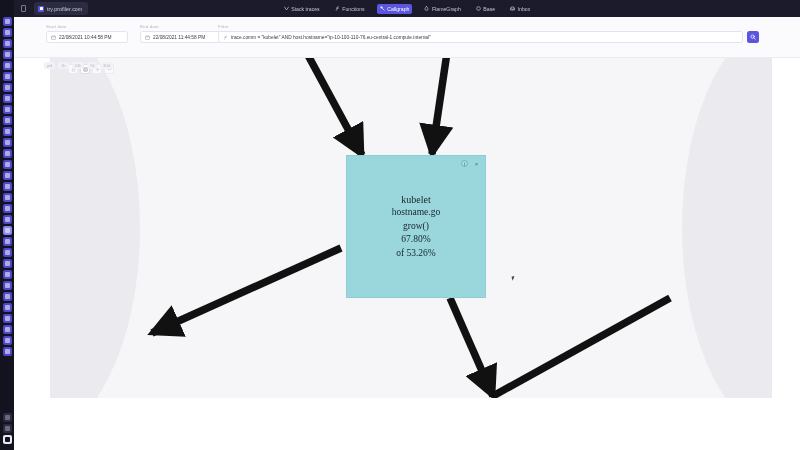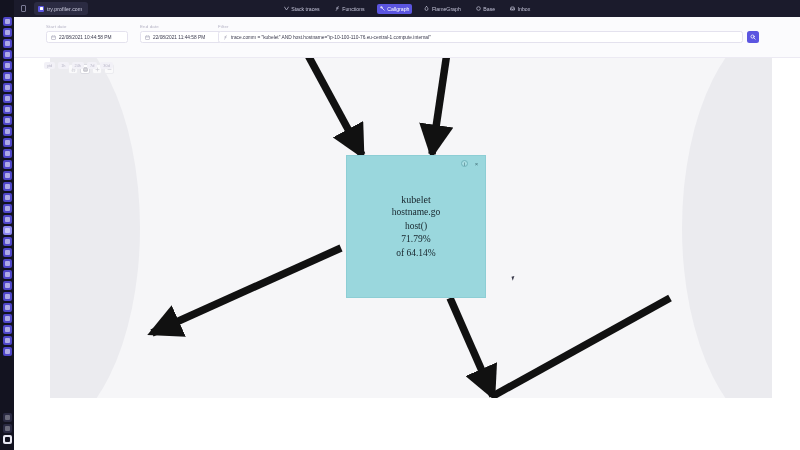--- a/index.html
+++ b/index.html
@@ -458,23 +458,23 @@
         <path d="M620 240 L443 338" stroke="#111111" stroke-width="7.5" fill="none"></path>
       </svg>
 
       <div class="node" style="left:296px; top:97px; width:140px; height:143px;">
         <div class="node-actions">
           <span class="node-act circle">i</span>
           <span class="node-act">×</span>
         </div>
         <div class="node-line title">kubelet</div>
         <div class="node-line">hostname.go</div>
-        <div class="node-line">host()</div>
-        <div class="node-line">71.79%</div>
-        <div class="node-line">of 64.14%</div>
+        <div class="node-line">grow()</div>
+        <div class="node-line">67.80%</div>
+        <div class="node-line">of 53.26%</div>
       </div>
 
       <div class="cursor" style="left:462px; top:218px;"></div>
 
     </div>
   </div>
 
 </div>
 
 </body></html>

